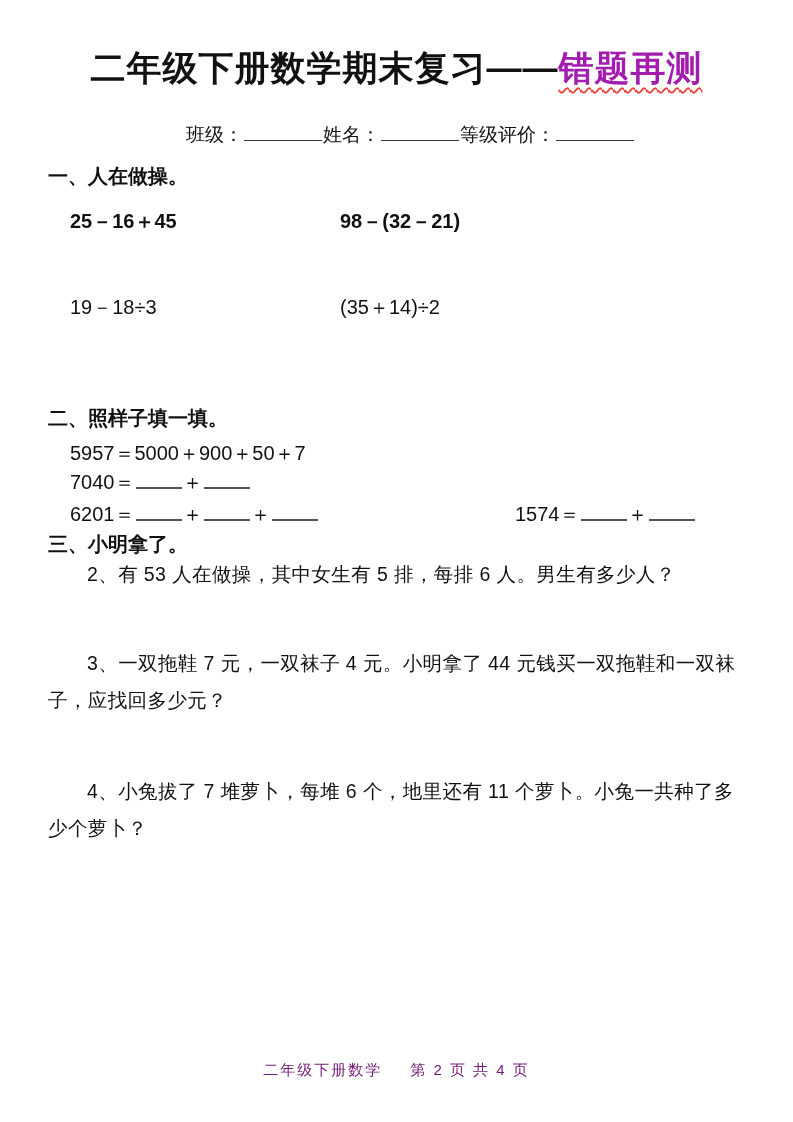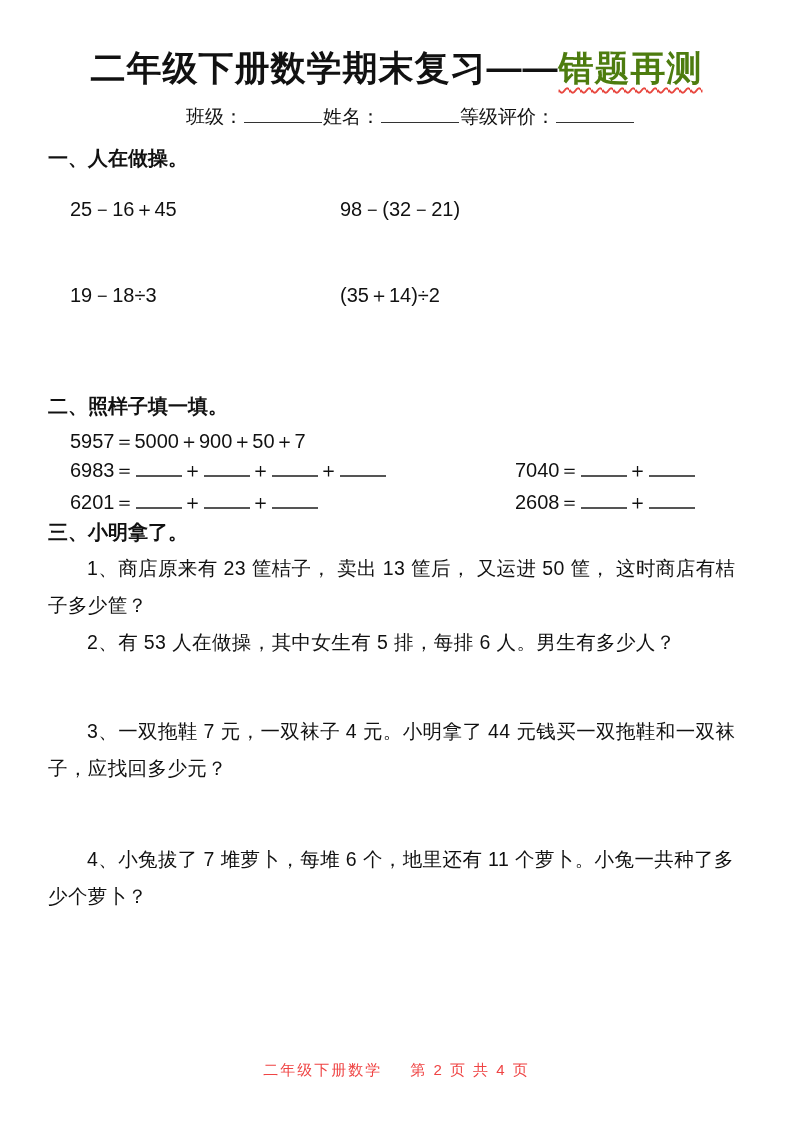--- a/index.html
+++ b/index.html
@@ -19,30 +19,30 @@
   .title {
     margin-top: 46px;
     text-align: center;
     font-size: 35px;
     font-weight: bold;
     line-height: 44px;
     letter-spacing: 1px;
     white-space: nowrap;
   }
   .title .red {
-    color: #4d7c0f;
+    color: #a21caf;
     text-decoration-line: underline;
     text-decoration-style: wavy;
     text-decoration-color: #e8473f;
     text-decoration-thickness: 2px;
     text-underline-offset: 7px;
   }
   
   .info-line {
-    margin-top: 14px;
+    margin-top: 32px;
     text-align: center;
     padding-left: 28px;
     font-size: 19px;
     line-height: 26px;
     font-family: "Liberation Serif", "DejaVu Serif", serif;
     white-space: nowrap;
   }
   .info-blank {
     display: inline-block;
     width: 78px;
@@ -60,21 +60,21 @@
   .sec2-heading { margin-top: 86px; }
   .sec3-heading { margin-top: 2px; }
   
   .expr-row {
     display: grid;
     grid-template-columns: 270px 240px 1fr;
     padding-left: 22px;
     font-size: 20px;
     line-height: 26px;
   }
-  .expr-row-1 { margin-top: 26px; }
+  .expr-row-1 { margin-top: 20px; font-weight: bold; }
   .expr-row-2 { margin-top: 60px; }
   
   .example-line {
     margin-top: 10px;
     padding-left: 22px;
     font-size: 20px;
     line-height: 26px;
   }
   .fill-row {
     display: flex;
@@ -103,21 +103,21 @@
   .problem-2 { }
   .problem-3 { margin-top: 52px; }
   .problem-4 { margin-top: 54px; }
   
   .footer {
     position: absolute;
     left: 0; right: 0;
     bottom: 42px;
     text-align: center;
     font-size: 15px;
-    color: #ef4444;
+    color: #701a75;
     letter-spacing: 2px;
   }
   .footer .gap { display: inline-block; width: 28px; }
 </style>
 </head>
 <body>
 
 <div class="page">
 
   <div class="title">
@@ -138,40 +138,36 @@
   <div class="expr-row expr-row-2">
     <span>19－18÷3</span>
     <span>(35＋14)÷2</span>
   </div>
 
   <div class="sec-heading sec2-heading">二、照样子填一填。</div>
 
   <div class="example-line">5957＝5000＋900＋50＋7</div>
 
   <div class="fill-row">
-    <span class="left-cell">
-      <span>6983＝</span><span class="blank"></span><span>＋</span><span class="blank"></span><span>＋</span><span class="blank"></span><span>＋</span><span class="blank"></span>
-    </span>
     <span class="right-cell">
       <span>7040＝</span><span class="blank"></span><span>＋</span><span class="blank"></span>
     </span>
   </div>
 
   <div class="fill-row">
     <span class="left-cell">
       <span>6201＝</span><span class="blank"></span><span>＋</span><span class="blank"></span><span>＋</span><span class="blank"></span>
     </span>
     <span class="right-cell">
-      <span>2608＝</span><span class="blank"></span><span>＋</span><span class="blank"></span>
+      <span>1574＝</span><span class="blank"></span><span>＋</span><span class="blank"></span>
     </span>
   </div>
 
   <div class="sec-heading sec3-heading">三、小明拿了。</div>
 
-  <div class="problem problem-1">1、商店原来有 23 筐桔子， 卖出 13 筐后， 又运进 50 筐， 这时商店有桔子多少筐？</div>
   <div class="problem problem-2">2、有 53 人在做操，其中女生有 5 排，每排 6 人。男生有多少人？</div>
   <div class="problem problem-3">3、一双拖鞋 7 元，一双袜子 4 元。小明拿了 44 元钱买一双拖鞋和一双袜子，应找回多少元？</div>
   <div class="problem problem-4">4、小兔拔了 7 堆萝卜，每堆 6 个，地里还有 11 个萝卜。小兔一共种了多少个萝卜？</div>
 
   <div class="footer">
     <span>二年级下册数学</span><span class="gap"></span><span>第 2 页 共 4 页</span>
   </div>
 
 </div>
 

